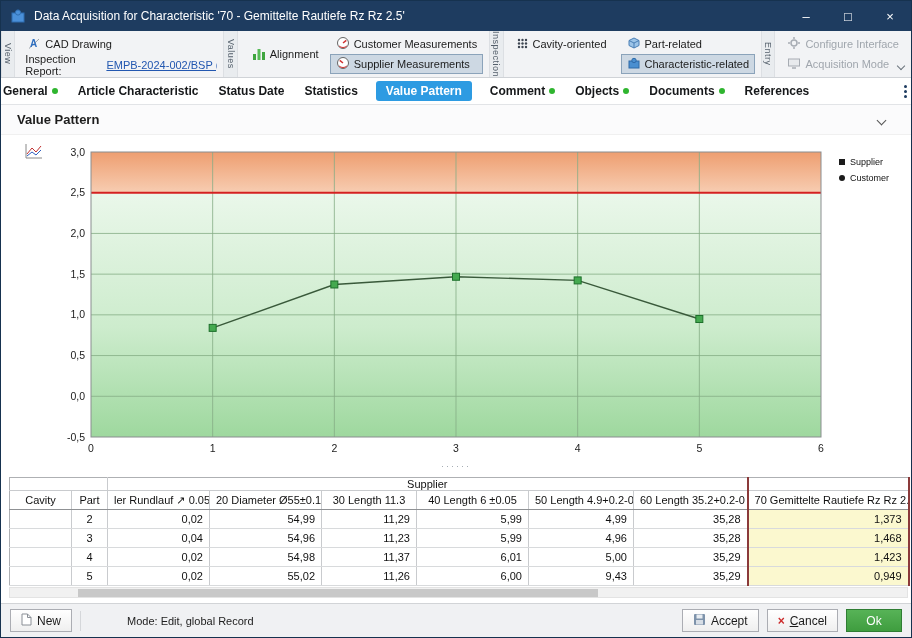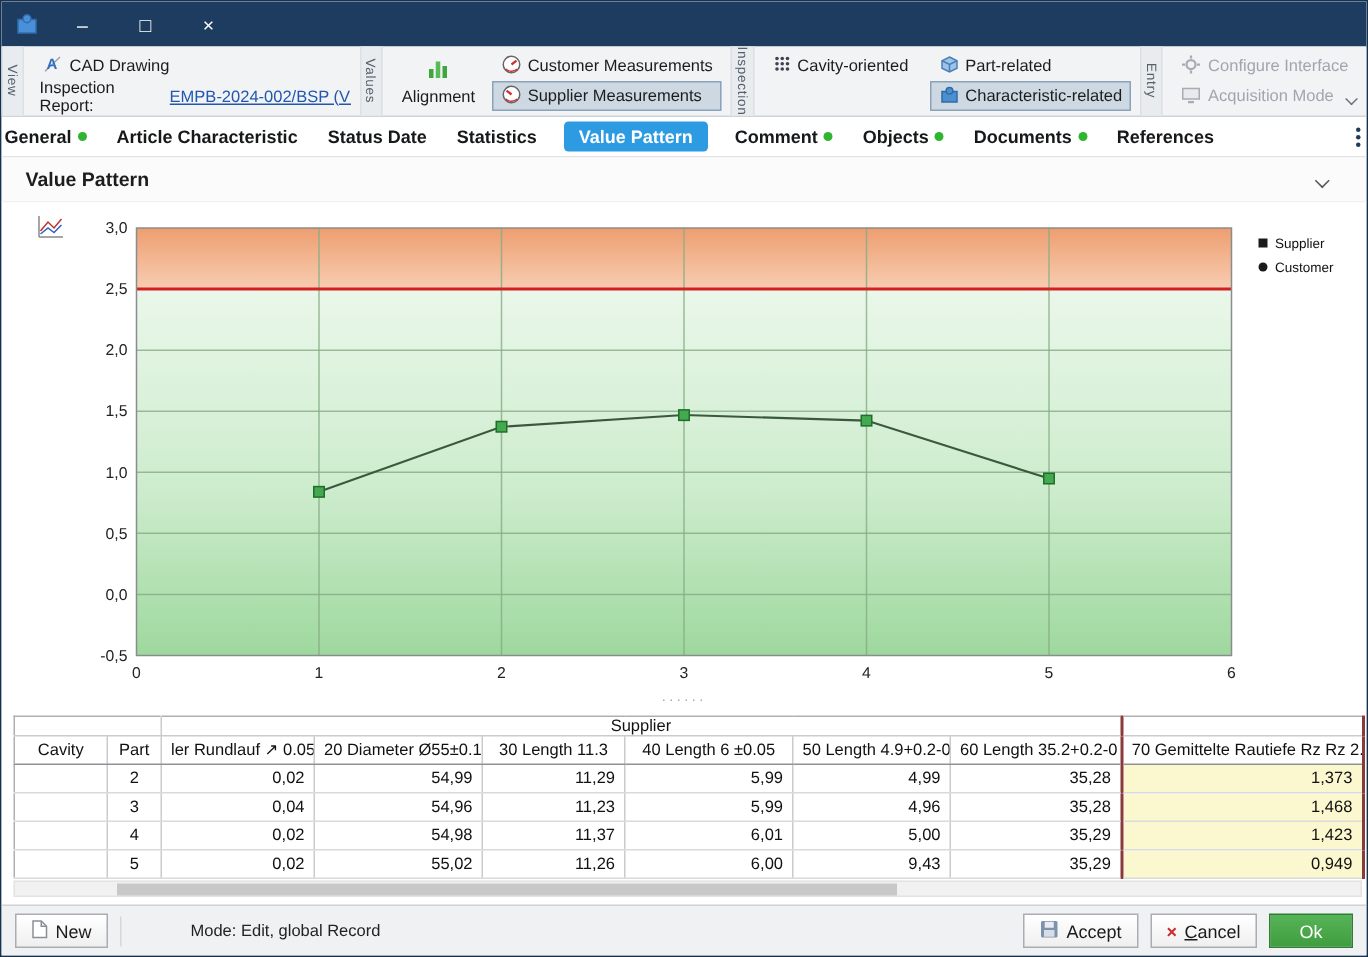--- a/index.html
+++ b/index.html
@@ -20,21 +20,21 @@
   .vtab span { writing-mode:vertical-rl; font-size:9px; color:#55606c; letter-spacing:.5px; }
   .rgroup { padding:2px 6px; display:flex; }
   .gview { flex-direction:column; justify-content:space-between; width:234px; }
   .rrow { display:flex; align-items:center; height:21px; }
   .rbtn { display:inline-flex; align-items:center; gap:4px; padding:1px 5px; font-size:11px; color:#1c1c1c; border:1px solid transparent; background:transparent; height:20px; white-space:nowrap; font-family:inherit; }
   .rbtn.active { background:#cdd8e3; border-color:#8ba3ba; }
   .rbtn.disabled { color:#a0a6ad; }
   .inslabel { font-size:11px; color:#1c1c1c; margin-left:4px; }
   .rlink { font-size:11px; color:#2257b0; text-decoration:underline; margin-left:14px; white-space:nowrap; overflow:hidden; max-width:126px; }
   .gvalues { gap:4px; align-items:stretch; }
-  .bigbtn { display:flex; flex-direction:column; align-items:center; justify-content:center; gap:3px; font-size:11px; padding:1px 6px; border:1px solid transparent; background:transparent; font-family:inherit; color:#1c1c1c; }
+  .bigbtn { display:flex; flex-direction:row; align-items:center; justify-content:center; gap:3px; font-size:11px; padding:1px 6px; border:1px solid transparent; background:transparent; font-family:inherit; color:#1c1c1c; }
   .vstack { display:flex; flex-direction:column; justify-content:space-between; padding:1px 0; }
   .vstack.topalign { justify-content:flex-start; }
   .ribbon-chevron { position:absolute; right:7px; bottom:5px; }
   .chev { display:inline-block; width:6px; height:6px; border-right:1.5px solid #6a737c; border-bottom:1.5px solid #6a737c; transform:rotate(45deg); }
   .ulf { display:block; }
   .ulf::first-letter { text-decoration:underline; }
 
   
   .tabbar { position:absolute; top:77px; left:0; right:0; height:27px; background:#fff; display:flex; align-items:center; gap:16px; padding:0 0; border-bottom:1px solid #e2e4e7; }
   .tab { display:flex; align-items:center; gap:4px; font-size:12px; font-weight:700; color:#16181a; padding:3px 2px; }
@@ -89,20 +89,21 @@
 
 <div class="window">
 
   <div class="titlebar">
     <span class="appicon">
       <svg width="16" height="16">
           <rect x="2" y="5" width="12" height="9" fill="#4a90d9" stroke="#2e6db0"></rect>
           <circle cx="8" cy="4.5" r="2.6" fill="#4a90d9" stroke="#2e6db0"></circle>
         </svg>
     </span>
+    <span class="title">Data Acquisition for Characteristic '70 - Gemittelte Rautiefe Rz Rz 2.5'</span>
     <span class="winctl">
       <span class="winbtn">–</span>
       <span class="winbtn">□</span>
       <span class="winbtn">×</span>
     </span>
   </div>
 
   <div class="ribbon">
     <div class="vtab">
         <span>View</span>

